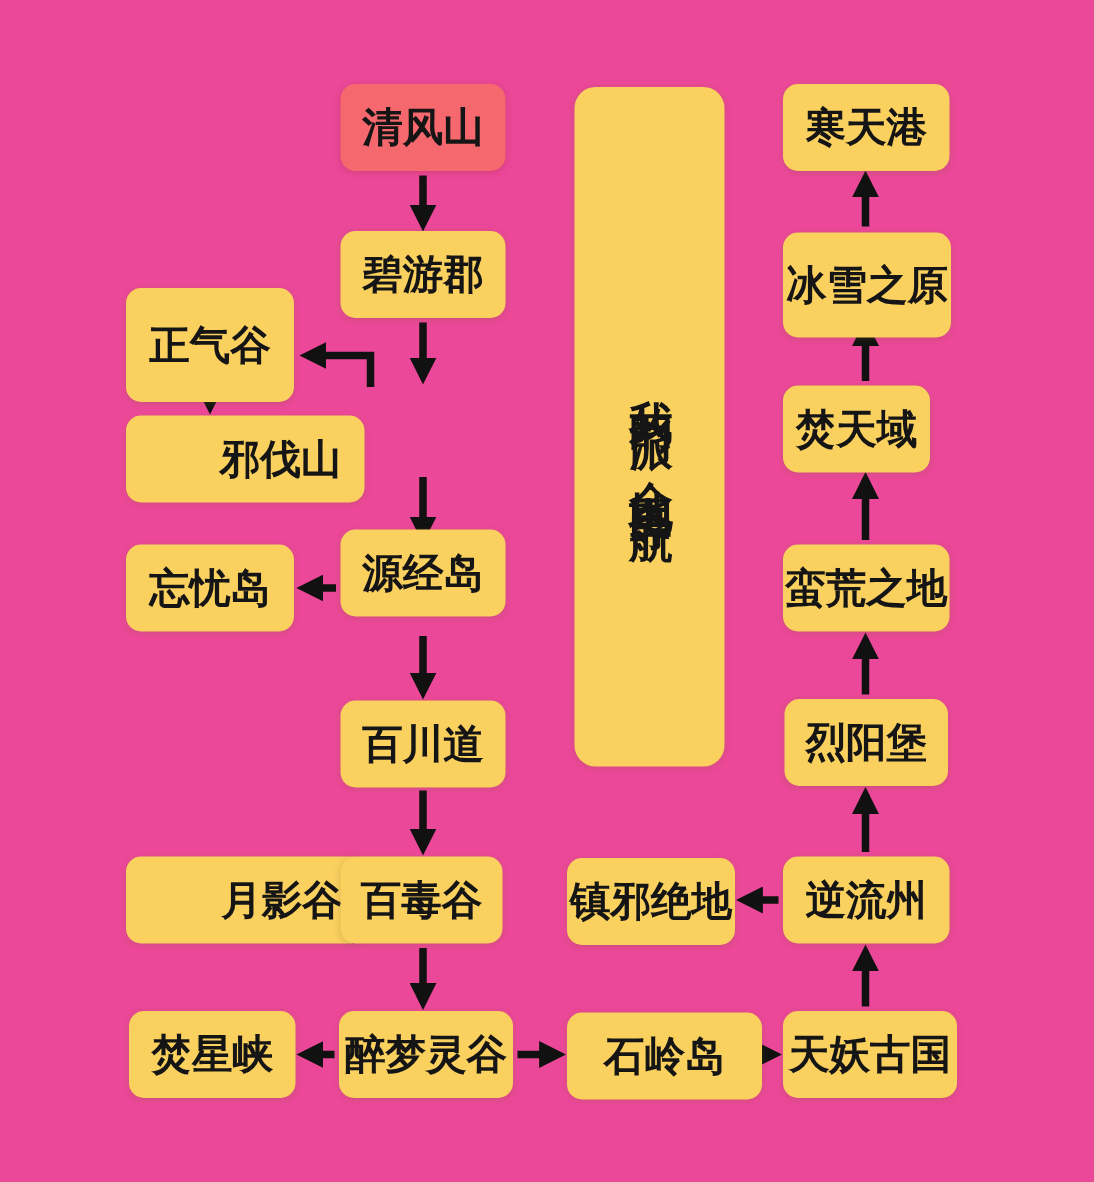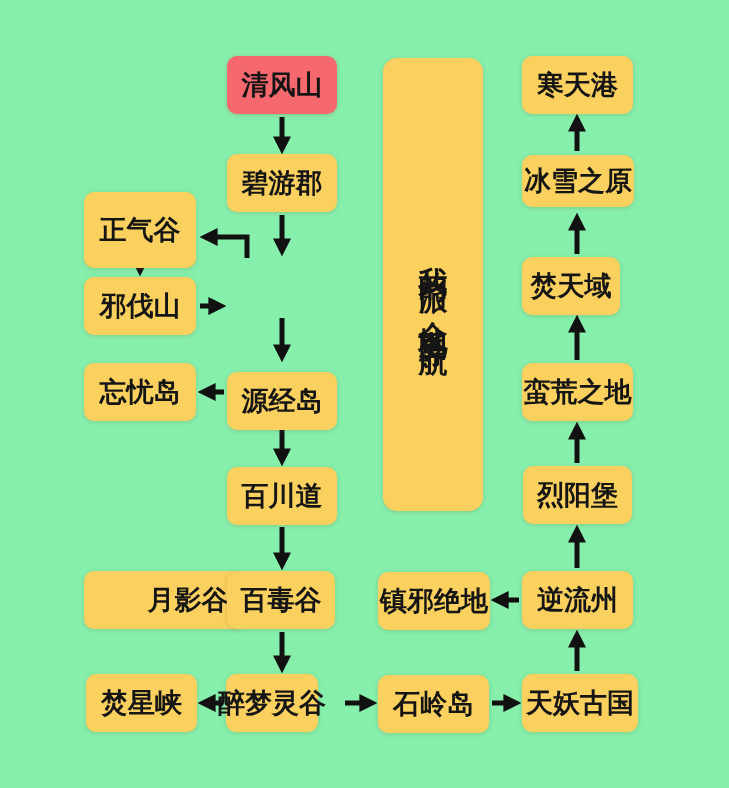--- a/index.html
+++ b/index.html
@@ -4,21 +4,21 @@
 <style>
   html, body {
     margin: 0;
     padding: 0;
     background: #ffffff;
   }
   #canvas {
     position: relative;
     width: 729px;
     height: 788px;
-    background: #86efac;
+    background: #ec4899;
     overflow: hidden;
     font-family: "Liberation Sans", "DejaVu Sans", sans-serif;
     text-decoration: underline;
   }
   .node {
     position: absolute;
     background: #FAD05F;
     border-radius: 10px;
     display: flex;
     align-items: center;
@@ -102,36 +102,36 @@
     <line class="edge" x1="577" y1="568" x2="577" y2="530" marker-end="url(#ah)"></line>
     <line class="edge" x1="577" y1="463" x2="577" y2="427" marker-end="url(#ah)"></line>
     <line class="edge" x1="577" y1="360" x2="577" y2="320" marker-end="url(#ah)"></line>
     <line class="edge" x1="577" y1="254" x2="577" y2="218" marker-end="url(#ah)"></line>
     <line class="edge" x1="577" y1="151" x2="577" y2="119" marker-end="url(#ah)"></line>
   </svg>
 
   <div class="node start" style="left:227px; top:56px;  width:110px; height:58px;">清风山</div>
   <div class="node" style="left:227px; top:154px; width:110px; height:58px;">碧游郡</div>
   <div class="node" style="left:84px;  top:192px; width:112px; height:76px;">正气谷</div>
-  <div class="node" style="left:84px;  top:277px; width:112px; height:58px;">邪伐山</div>
+  <div class="node" style="left:84px;  top:277px; width:112px; height:58px;padding-left:47px;">邪伐山</div>
   <div class="node" style="left:84px;  top:363px; width:112px; height:58px;">忘忧岛</div>
-  <div class="node" style="left:227px; top:372px; width:110px; height:58px;">源经岛</div>
+  <div class="node" style="left:227px; top:353px; width:110px; height:58px;">源经岛</div>
   <div class="node" style="left:227px; top:467px; width:110px; height:58px;">百川道</div>
   <div class="node" style="left:84px;  top:571px; width:112px; height:58px;padding-left:48px;">月影谷</div>
   <div class="node" style="left:227px; top:571px; width:108px; height:58px;">百毒谷</div>
   <div class="node" style="left:86px;  top:674px; width:111px; height:58px;">焚星峡</div>
-  <div class="node" style="left:226px; top:674px; width:92px; height:58px;">醉梦灵谷</div>
+  <div class="node" style="left:226px; top:674px; width:116px; height:58px;">醉梦灵谷</div>
   <div class="node" style="left:378px; top:572px; width:112px; height:58px;">镇邪绝地</div>
-  <div class="node" style="left:378px; top:675px; width:111px; height:58px;">石岭岛</div>
+  <div class="node" style="left:378px; top:675px; width:130px; height:58px;">石岭岛</div>
   <div class="node" style="left:522px; top:571px; width:111px; height:58px;">逆流州</div>
   <div class="node" style="left:522px; top:674px; width:116px; height:58px;">天妖古国</div>
   <div class="node" style="left:523px; top:466px; width:109px; height:58px;">烈阳堡</div>
   <div class="node" style="left:522px; top:363px; width:111px; height:58px;">蛮荒之地</div>
   <div class="node" style="left:522px; top:257px; width:98px; height:58px;">焚天域</div>
-  <div class="node" style="left:522px; top:155px; width:112px; height:52px;text-align:center;">冰雪之原</div>
+  <div class="node" style="left:522px; top:155px; width:112px; height:70px;text-align:center;">冰雪之原</div>
   <div class="node" style="left:522px; top:56px;  width:111px; height:58px;">寒天港</div>
 
   <div class="banner">
     <div class="vtext">我的门派</div>
     <div class="vtext">全地图导航</div>
   </div>
 
 </div>
 
 </body></html>

